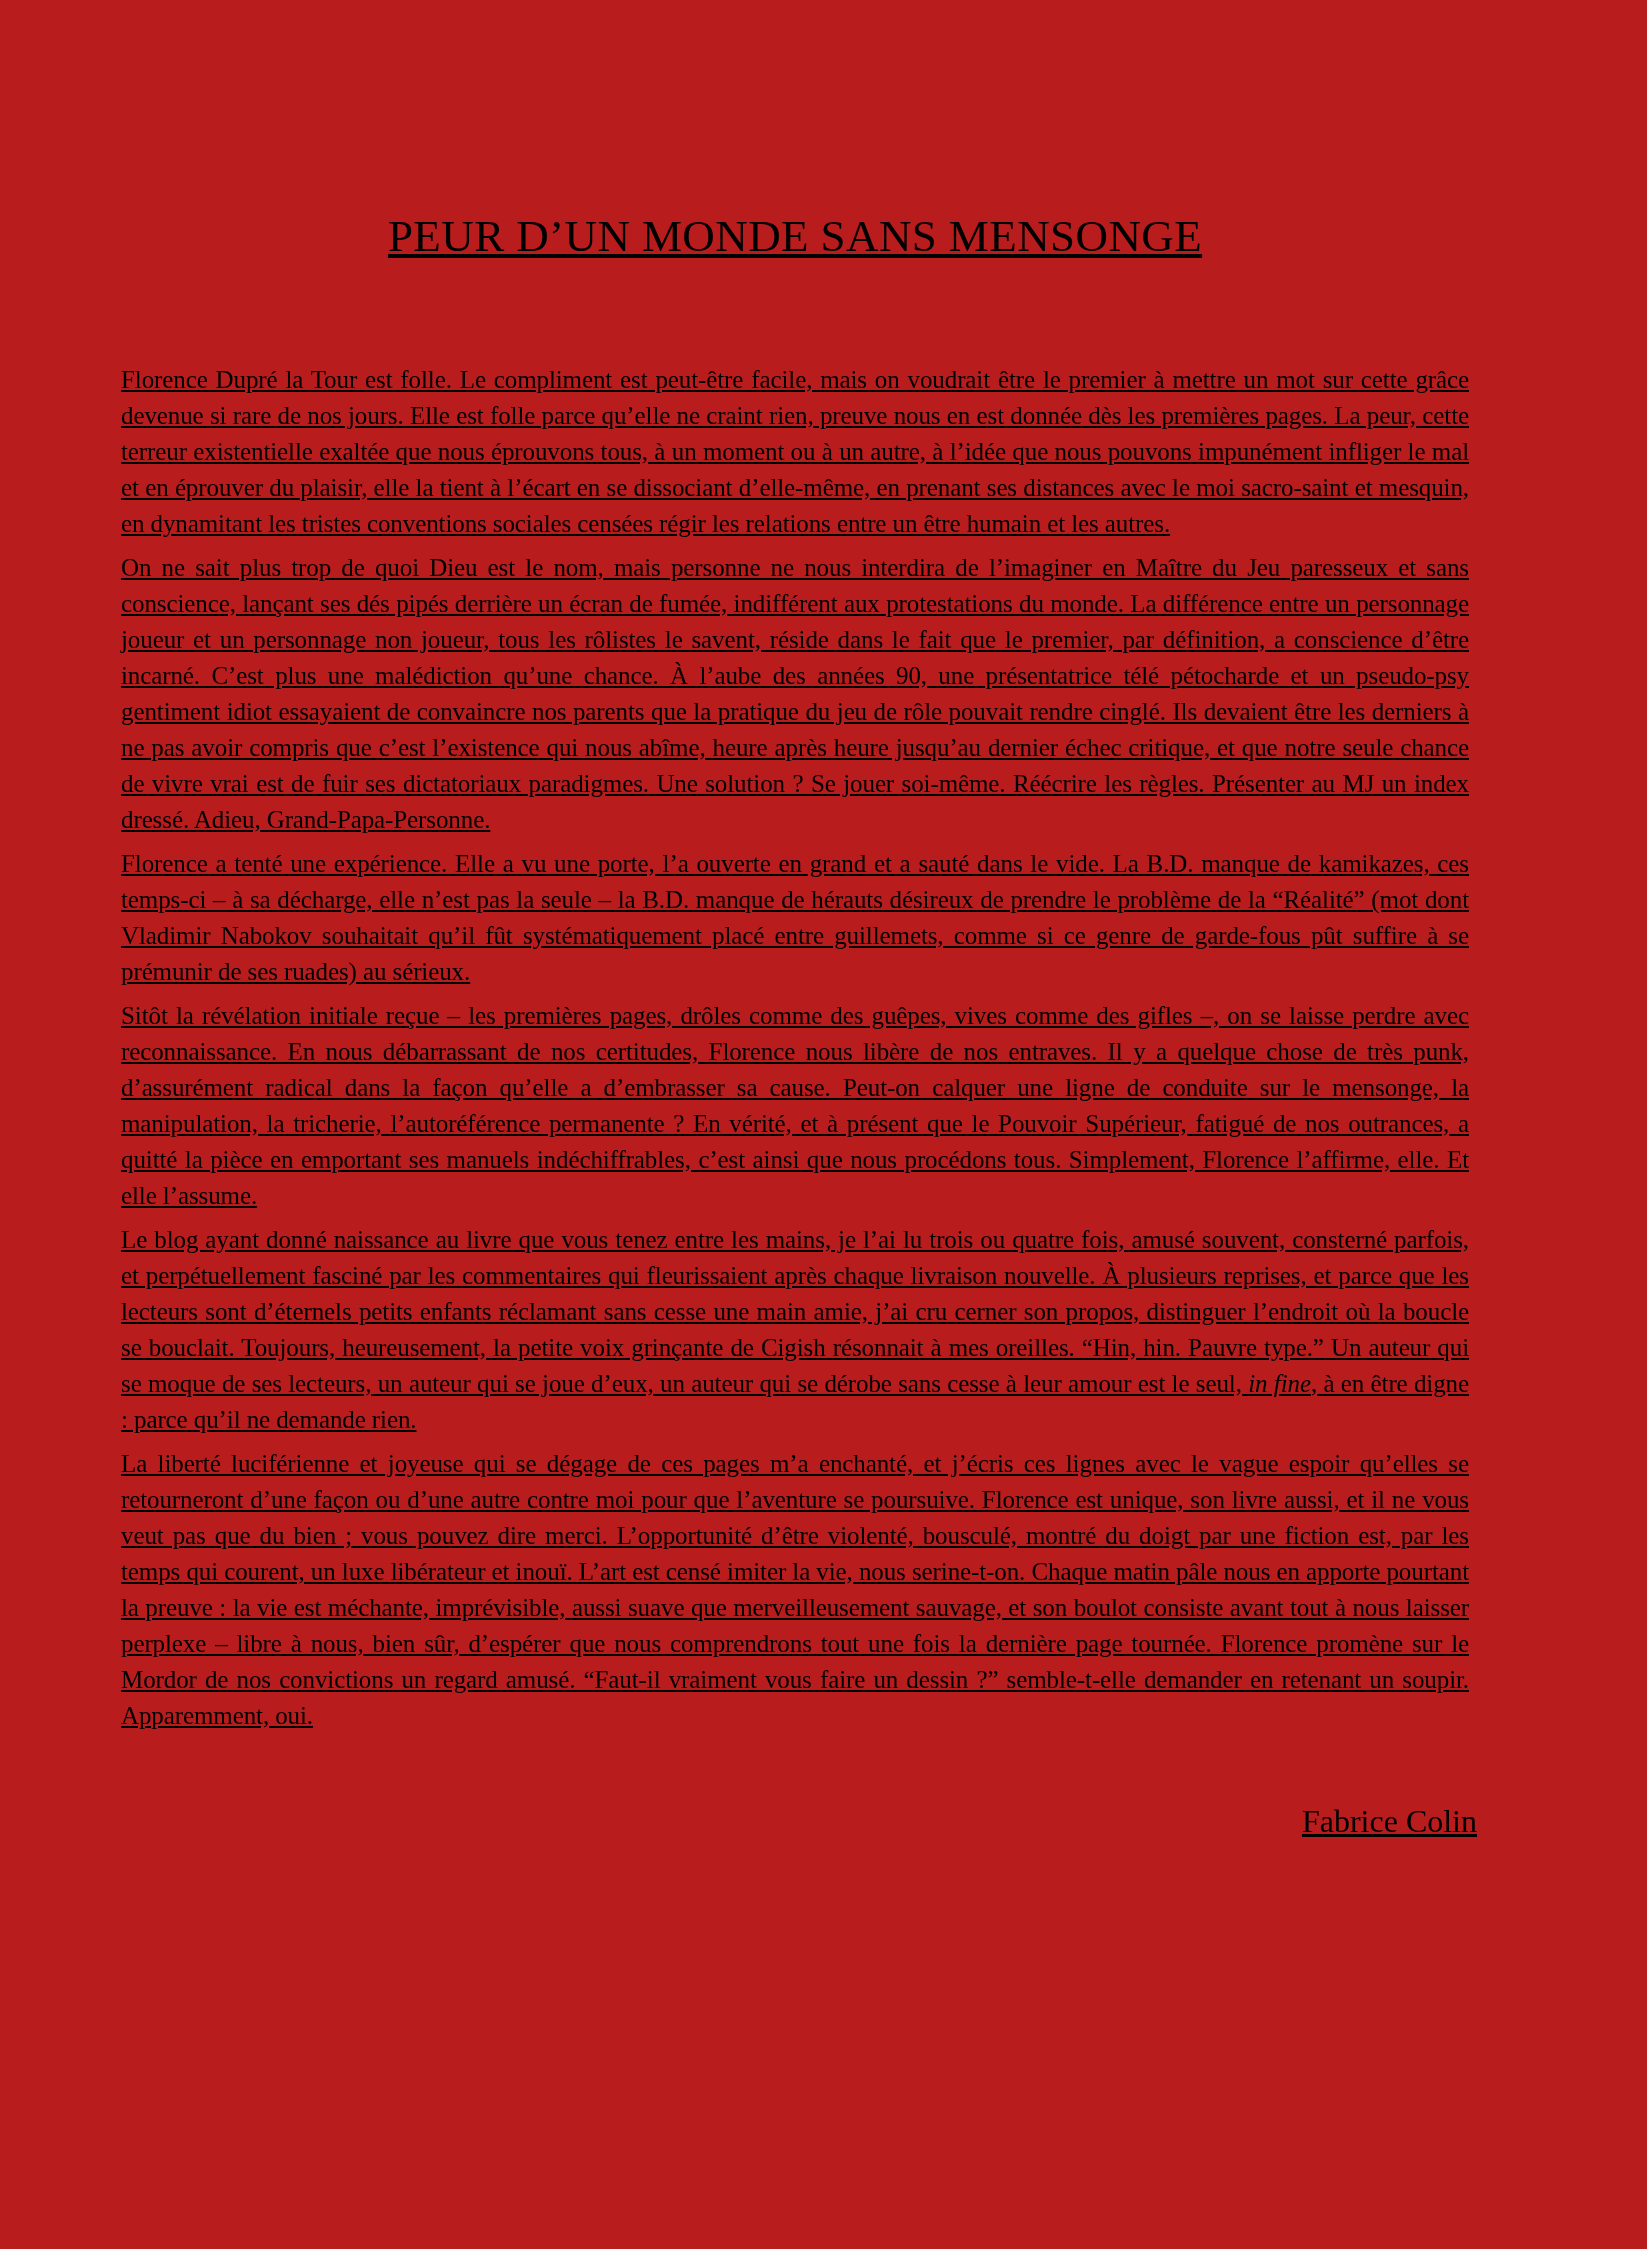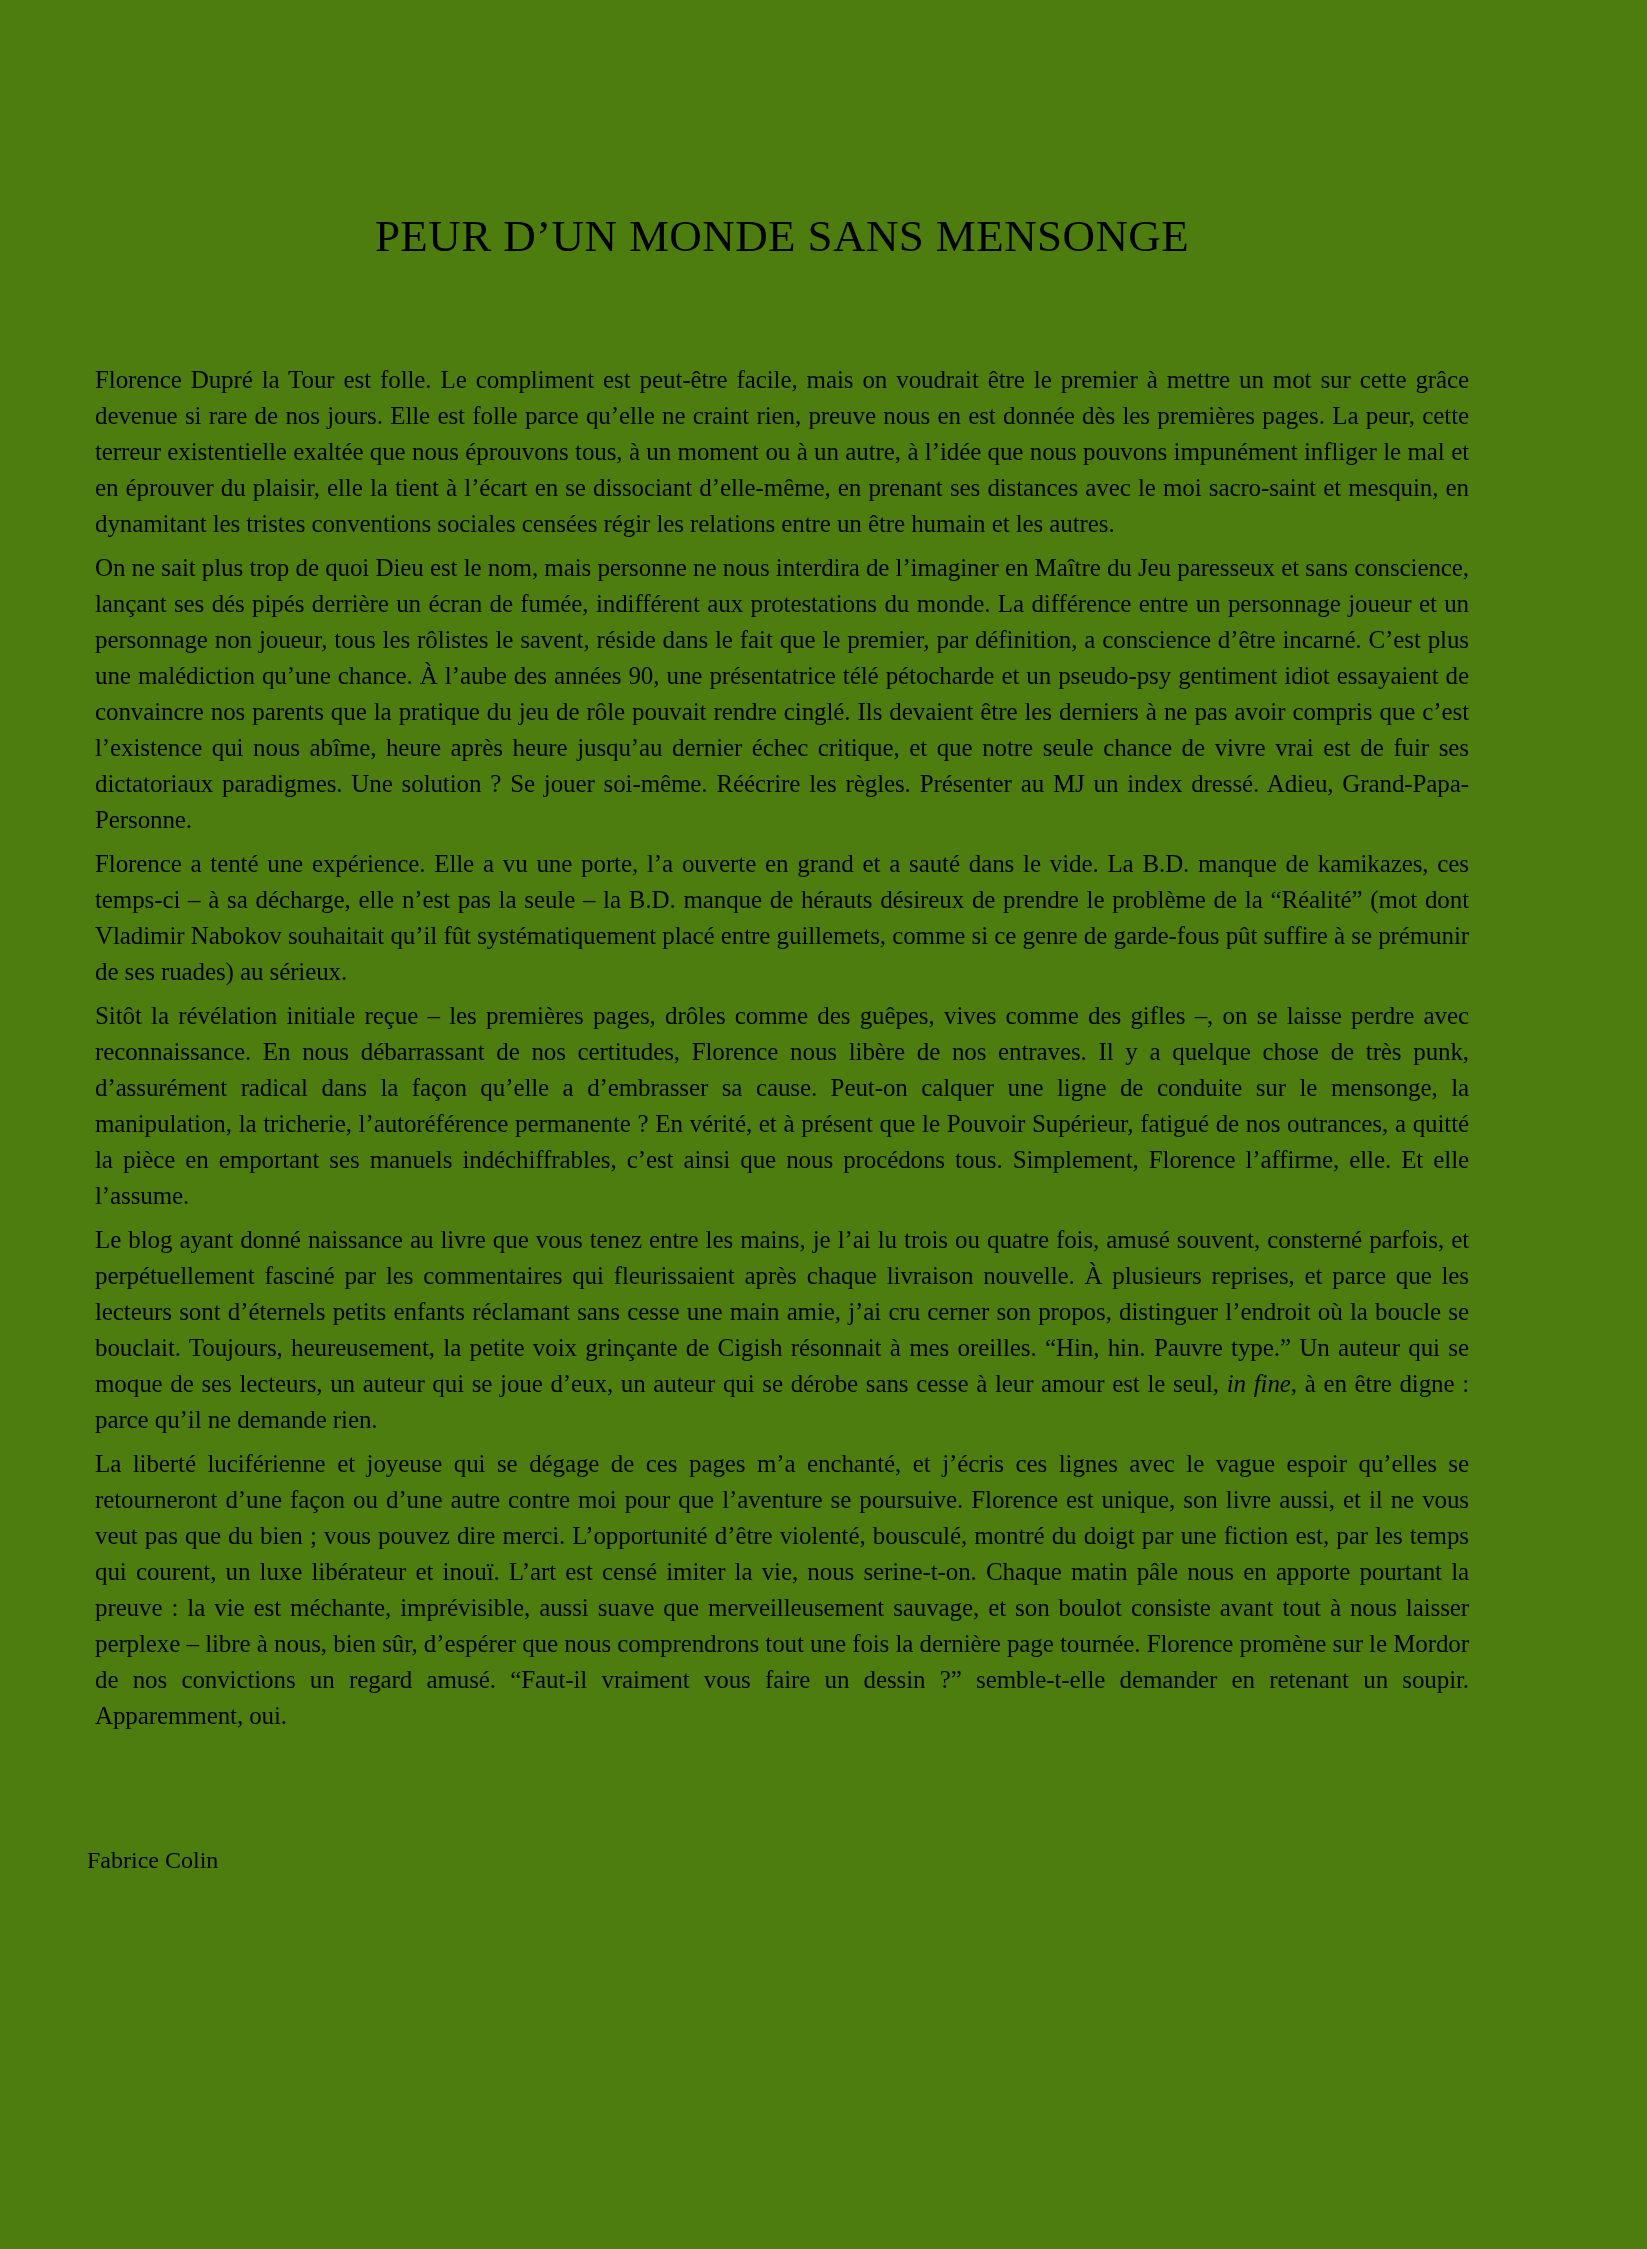--- a/index.html
+++ b/index.html
@@ -5,25 +5,26 @@
   html, body {
     margin: 0;
     padding: 0;
     background: #ffffff;
   }
   .page {
     position: relative;
     width: 1648px;
     height: 2250px;
     box-sizing: border-box;
-    background: #4d7c0f;
+    background: #b91c1c;
     color: #000000;
     font-family: "Liberation Serif", serif;
-    padding: 210px 171px 0 87px;
+    padding: 210px 171px 0 113px;
     overflow: hidden;
+    text-decoration: underline;
   }
   .title {
     margin: 0;
     font-size: 45px;
     font-weight: 400;
     line-height: 53px;
     text-align: center;
     letter-spacing: 0.4px;
     color: #000000;
   }
@@ -35,23 +36,24 @@
     font-size: 25px;
     line-height: 36px;
     text-align: justify;
     letter-spacing: -0.1px;
     color: #000000;
   }
   .body-text p em {
     font-style: italic;
   }
   .signature {
-    margin-top: 108px;
-    font-size: 24px;
+    margin-top: 69px;
+    font-size: 32px;
     line-height: 36px;
+    text-align: right;
     color: #000000;
   }
 </style>
 </head>
 <body>
 
 <div class="page">
   <h1 class="title">PEUR D’UN MONDE SANS MENSONGE</h1>
 
   <div class="body-text">

